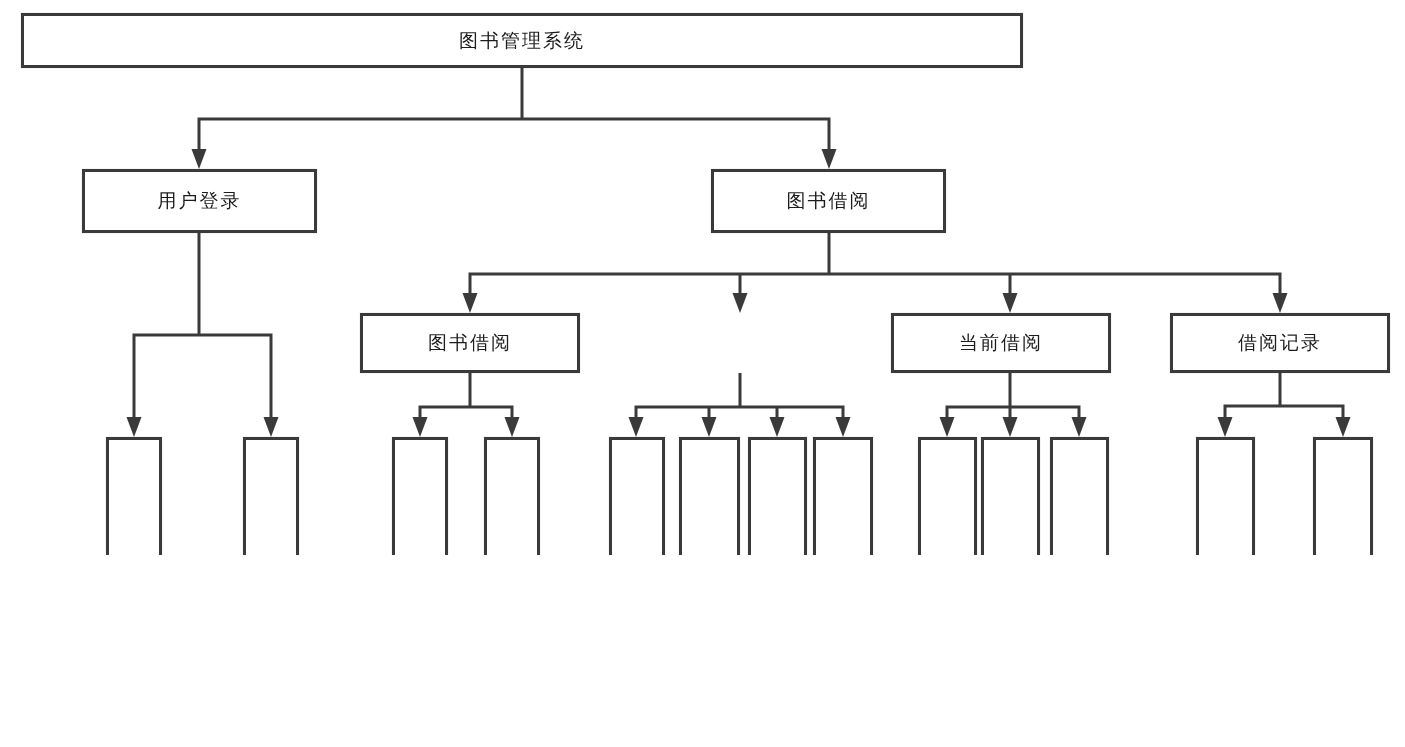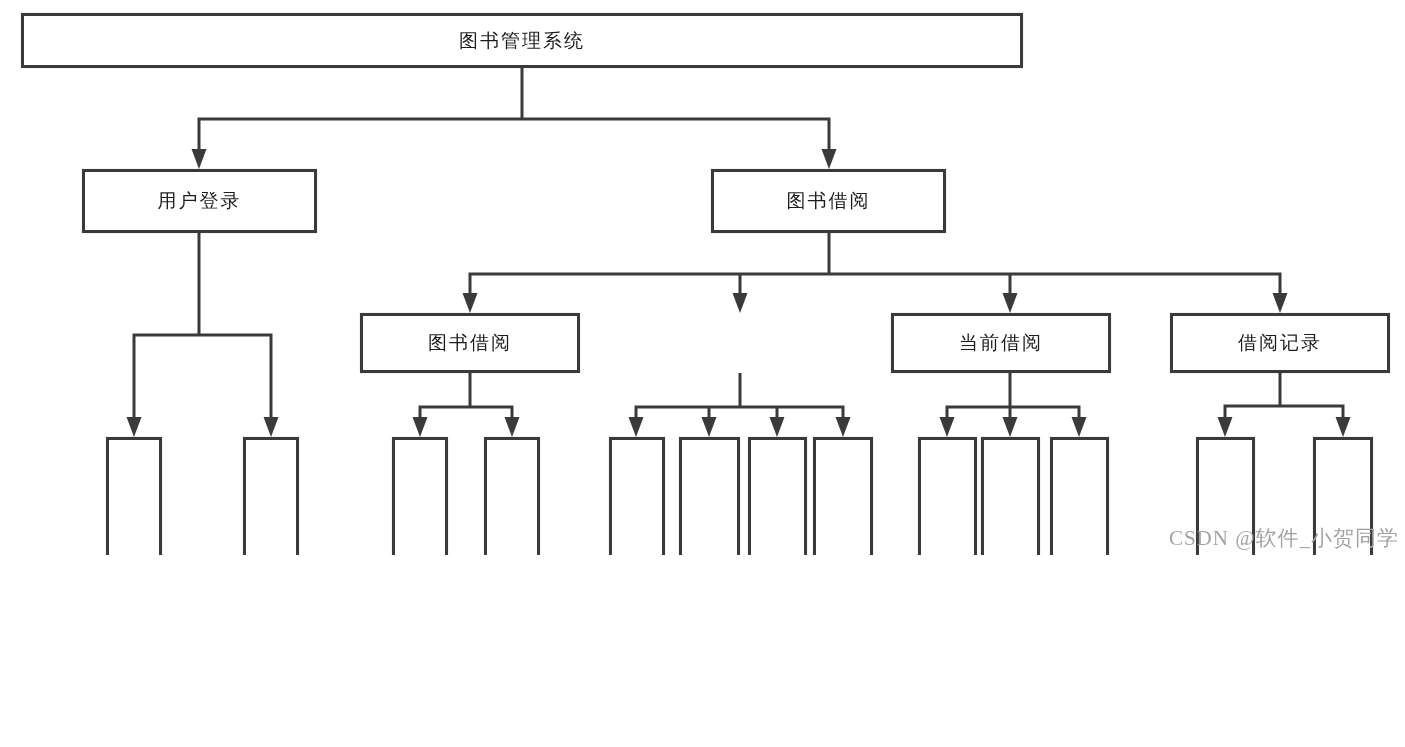--- a/index.html
+++ b/index.html
@@ -6,21 +6,21 @@
     --line:#3a3a3a;
     --text:#1c1c1c;
     --watermark:#a3a3a3;
     --background:#ffffff;
   }
   html,body{margin:0;padding:0;background:var(--background);}
   #canvas{
     position:relative;
     width:1405px;height:555px;
     background:var(--background);
-    font-family:Liberation Serif, serif;
+    font-family:Liberation Mono, monospace;
     overflow:hidden;
   }
   #connectors{position:absolute;left:0;top:0;}
   #connectors path{stroke:var(--line);stroke-width:3;fill:none;}
   #connectors path.tri{fill:var(--line);stroke:none;}
   .box{
     position:absolute;
     box-sizing:border-box;
     border:3px solid var(--line);
     background:#fff;
@@ -103,14 +103,13 @@
   <div class="box leaf" style="left:748px;top:437px;width:59px;height:299px">编辑图书（管理员）</div>
   <div class="box leaf" style="left:813px;top:437px;width:60px;height:299px">借阅图书</div>
 
   <div class="box leaf" style="left:918px;top:437px;width:59px;height:299px">查询图书</div>
   <div class="box leaf" style="left:981px;top:437px;width:59px;height:299px">归还图书</div>
   <div class="box leaf" style="left:1050px;top:437px;width:59px;height:299px">确认归还（管理员）</div>
 
   <div class="box leaf" style="left:1196px;top:437px;width:59px;height:294px">新增借阅记录</div>
   <div class="box leaf" style="left:1313px;top:437px;width:60px;height:294px">查询借阅记录</div>
 
-  <div id="watermark">CSDN @软件_小贺同学</div>
 </div>
 
 </body></html>

